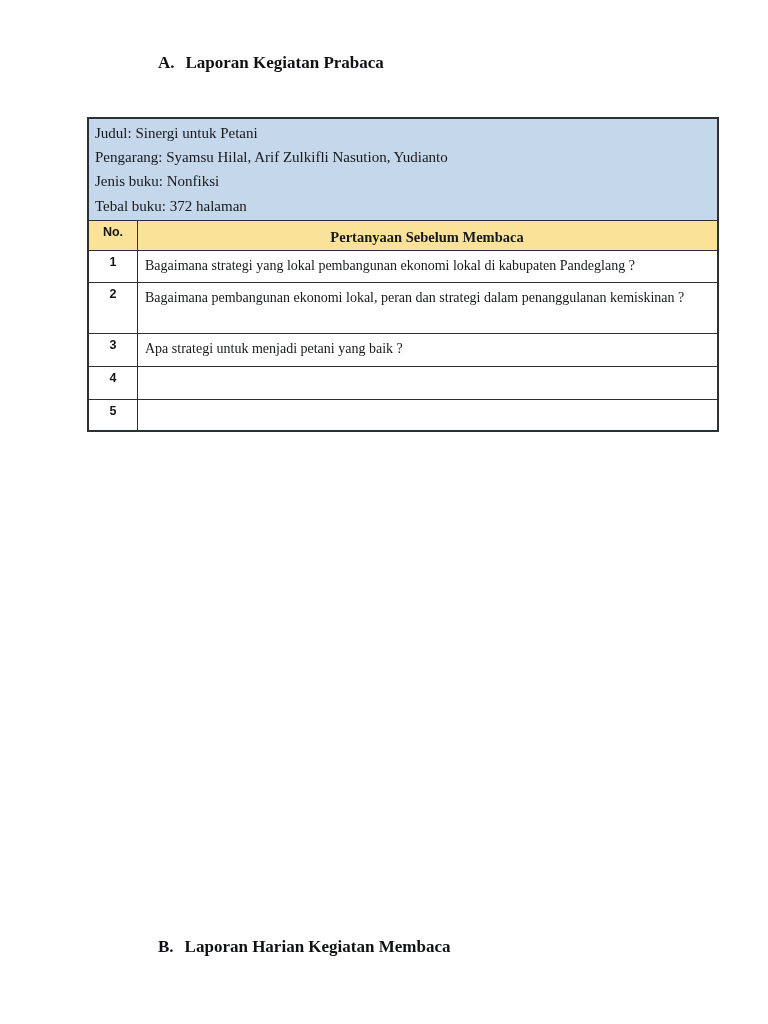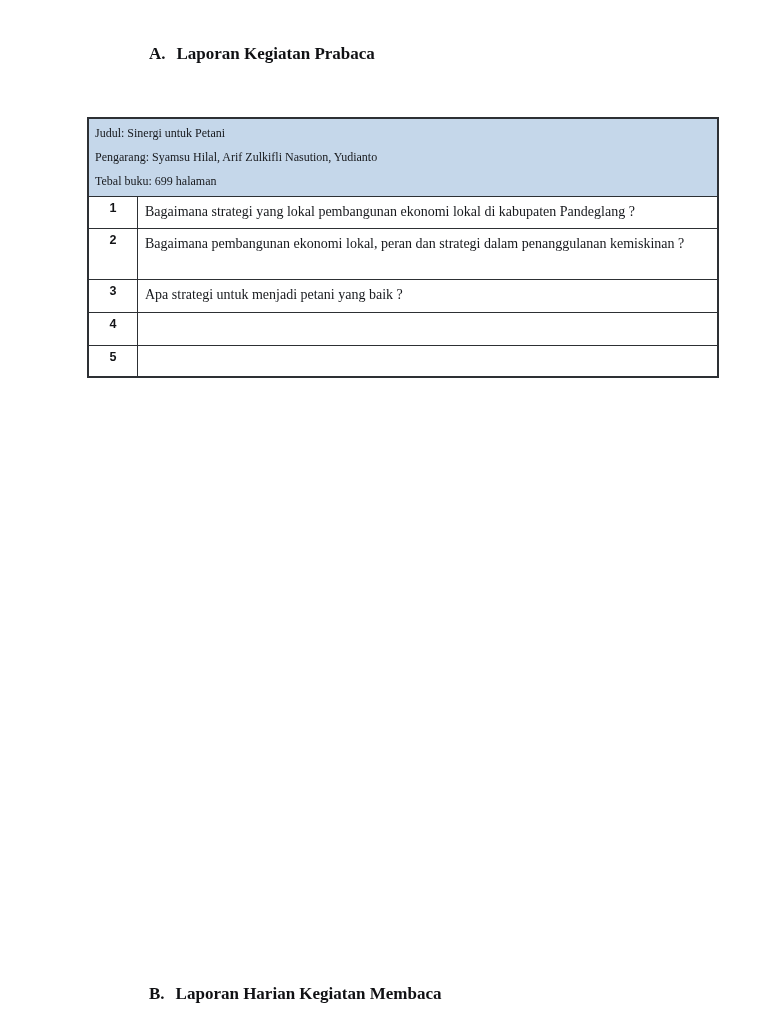--- a/index.html
+++ b/index.html
@@ -19,46 +19,46 @@
     width: 768px;
     height: 1024px;
     background: #ffffff;
     font-family: "Liberation Serif", serif;
     color: var(--text);
     overflow: hidden;
   }
   .heading {
     position: absolute;
     left: 146px;
-    margin: 3px;
+    margin: 12px;
     font-size: 17px;
     font-weight: bold;
     line-height: 20px;
     white-space: nowrap;
     color: #101114;
   }
   .heading-a { top: 41px; }
-  .heading-b { top: 981px; }
+  .heading-b { top: 925px; }
   .heading-letter { display: inline-block; margin-right: 11px; }
 
   .book-table {
     position: absolute;
     left: 87px;
     top: 117px;
     width: 632px;
     border: 2px solid var(--border);
     background: #ffffff;
   }
   .book-info {
     background: var(--book-info-bg);
     padding: 2px 6px 2px 6px;
   }
   .book-info p {
     margin: 0;
-    font-size: 12px;
+    font-size: 15px;
     line-height: 24.2px;
   }
   .row {
     display: flex;
     align-items: stretch;
     border-top: 1.6px solid var(--border);
   }
   .no-cell {
     flex: 0 0 49px;
     border-right: 1.6px solid var(--border);
@@ -95,23 +95,28 @@
 
   <div class="heading heading-a">
     <span class="heading-letter">A.</span><span>Laporan Kegiatan Prabaca</span>
   </div>
 
   <div class="book-table">
 
     <div class="book-info">
       <p>Judul: Sinergi untuk Petani</p>
       <p>Pengarang: Syamsu Hilal, Arif Zulkifli Nasution, Yudianto</p>
-      <p>Tebal buku: 699 halaman</p>
+      <p>Jenis buku: Nonfiksi</p>
+      <p>Tebal buku: 372 halaman</p>
     </div>
 
+    <div class="row header-row">
+      <div class="no-cell">No.</div>
+      <div class="q-cell">Pertanyaan Sebelum Membaca</div>
+    </div>
 
     <div class="row row-1">
       <div class="no-cell">1</div>
       <div class="q-cell">Bagaimana strategi yang lokal pembangunan ekonomi lokal di kabupaten Pandeglang ?</div>
     </div>
 
     <div class="row row-2">
       <div class="no-cell">2</div>
       <div class="q-cell">Bagaimana pembangunan ekonomi lokal, peran dan strategi dalam penanggulanan kemiskinan ?</div>
     </div>

